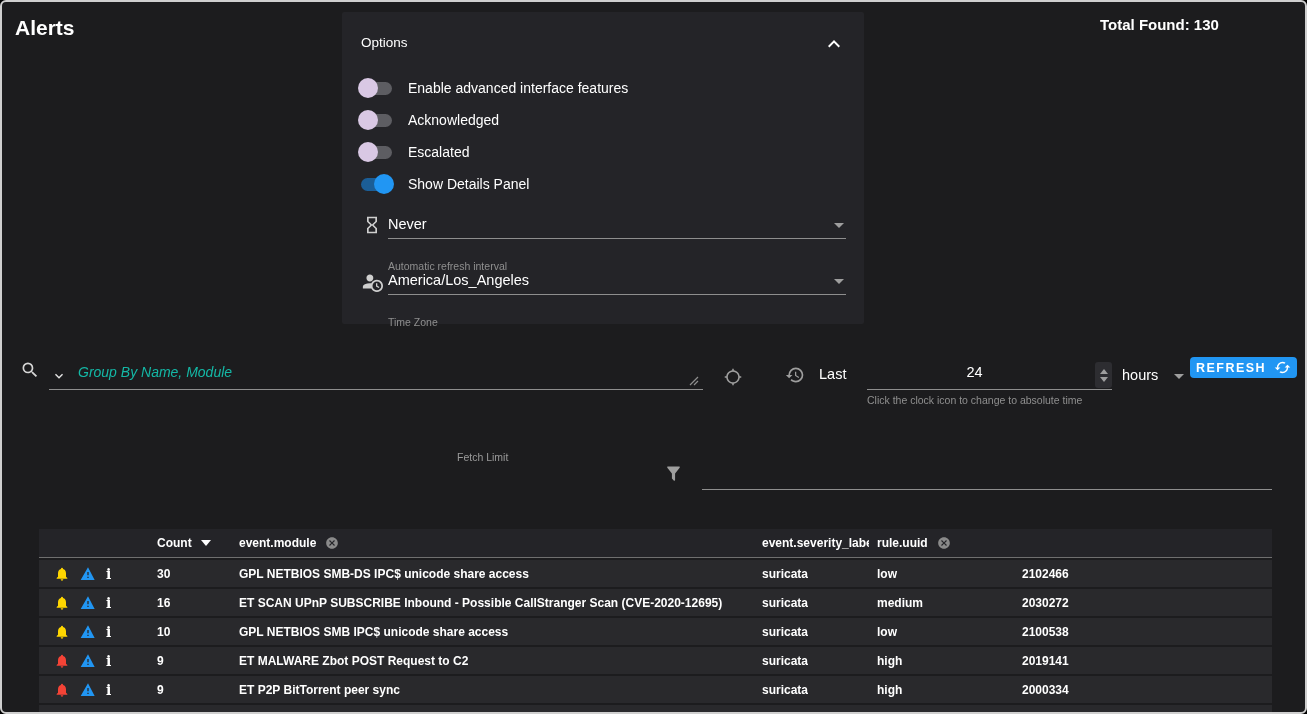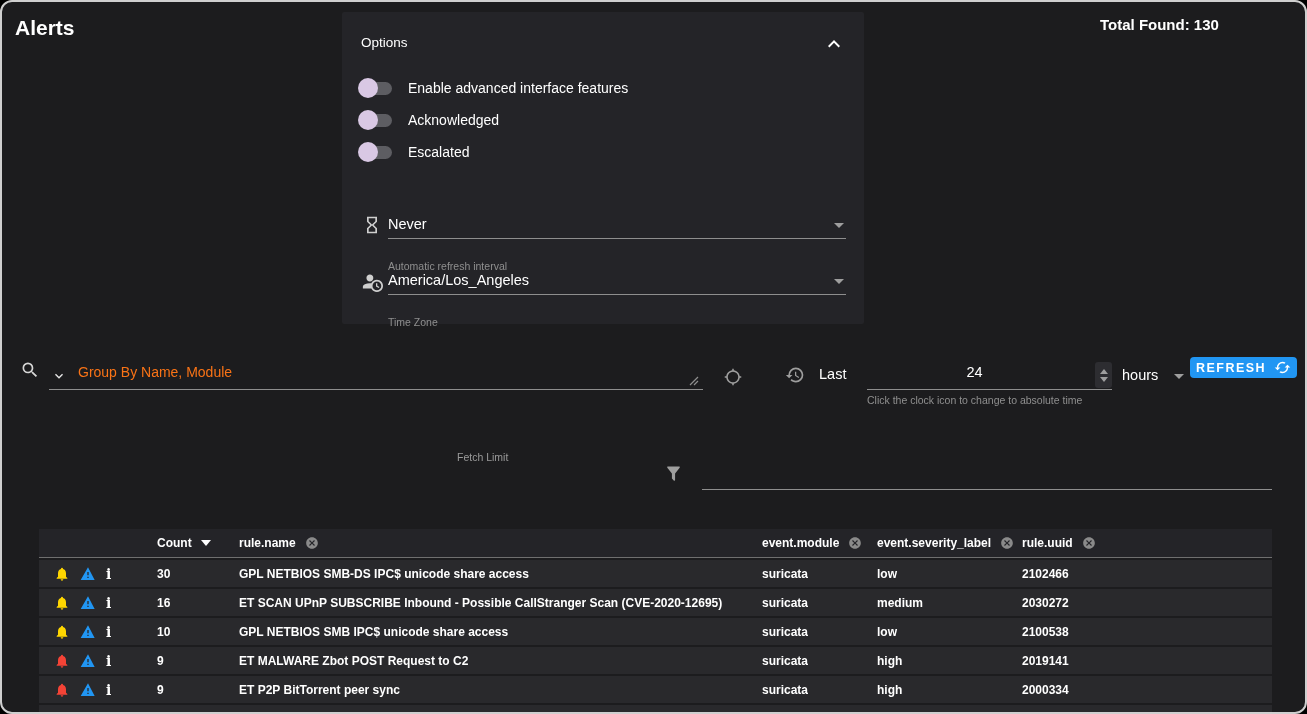--- a/index.html
+++ b/index.html
@@ -1,18 +1,18 @@
 <!DOCTYPE html>
 <html><head>
 <meta charset="utf-8">
 <style>
   * { margin:0; padding:0; box-sizing:border-box; }
   body { background:#000; font-family:"Liberation Sans","DejaVu Sans",sans-serif; }
   .screen { position:relative; width:1307px; height:714px; background:#1c1c1e;
-            border:2px solid #cfcfcf; border-radius:12px; overflow:hidden; color:#fff; }
+            border:2px solid #cfcfcf; border-radius:6px; overflow:hidden; color:#fff; }
 
   
   .page-title { position:absolute; left:13px; top:14px; font-size:21px; font-weight:bold; }
   .total-found { position:absolute; left:1098px; top:14px; font-size:15px; font-weight:bold; }
 
   
   .options-panel { position:absolute; left:340px; top:10px; width:522px; height:312px;
                    background:#242428; border-radius:2px; }
   .options-header { position:absolute; left:0; top:20px; width:100%; height:24px; }
   .options-title { position:absolute; left:19px; top:3px; font-size:13.5px; }
@@ -36,22 +36,22 @@
   .sf-hint { position:absolute; left:28px; top:32px; font-size:10.5px; color:#8f8f8f;margin-top:16px; }
   .caret { width:0; height:0; border-left:5px solid transparent; border-right:5px solid transparent;
            border-top:5px solid #9e9e9e; position:absolute; right:2px; top:11px; }
 
   
   .icon svg { display:block; }
   .search-icon { position:absolute; left:18px; top:358px; }
   .query-chevron { position:absolute; left:49px; top:366px; cursor:pointer; }
   .query-wrap { position:absolute; left:47px; top:359px; width:654px; height:29px; border-bottom:1px solid #8e8e8e; }
   .query-input { position:absolute; left:29px; top:3px; width:590px; height:22px; background:transparent;
-                 border:none; resize:none; color:#f97316; font-family:"Liberation Sans","DejaVu Sans",sans-serif;
-                 font-size:14px; outline:none; overflow:hidden; }
+                 border:none; resize:none; color:#14b8a6; font-family:"Liberation Sans","DejaVu Sans",sans-serif;
+                 font-size:14px; outline:none; overflow:hidden;font-style:italic; }
   .resize-handle { position:absolute; right:4px; bottom:3px; cursor:nwse-resize; }
   .crosshair-icon { position:absolute; left:722px; top:366px; cursor:pointer; }
   .history-icon { position:absolute; left:783px; top:363px; cursor:pointer; }
   .last-label { position:absolute; left:817px; top:364px; font-size:14.5px; }
   .duration-wrap { position:absolute; left:865px; top:359px; width:245px; height:29px; border-bottom:1px solid #8e8e8e; }
   .duration-input { position:absolute; left:0; top:3px; width:215px; background:transparent; border:none;
                     color:#fff; font-size:14.5px; outline:none; font-family:inherit;text-align:center; }
   .spinner { position:absolute; right:0; top:1px; width:17px; height:26px; background:#2d2d31;
              border-radius:3px; display:flex; flex-direction:column; align-items:center;
              justify-content:center; gap:3px; cursor:pointer; }
@@ -127,20 +127,27 @@
           </span>
         <span class="toggle-label">Acknowledged</span>
       </div>
       <div class="toggle-row" data-on="false">
         <span class="switch">
             <span class="track"></span>
             <span class="thumb"></span>
           </span>
         <span class="toggle-label">Escalated</span>
       </div>
+      <div class="toggle-row" data-on="true">
+        <span class="switch">
+            <span class="track"></span>
+            <span class="thumb"></span>
+          </span>
+        <span class="toggle-label">Show Details Panel</span>
+      </div>
     </div>
 
     <div class="select-field f1">
       <span class="sf-icon icon">
         <svg width="20" height="20" viewBox="0 0 24 24">
             <path fill="#cfcfcf" d="M6,2H18V8H18V8L14,12L18,16V16H18V22H6V16H6V16L10,12L6,8V8H6V2M16,16.5L12,12.5L8,16.5V20H16V16.5M12,11.5L16,7.5V4H8V7.5L12,11.5Z"></path>
           </svg>
       </span>
       <div class="sf-line">
         <span class="sf-value">Never</span>
@@ -224,28 +231,20 @@
   </div>
 
   <div class="alerts-table">
     <div class="t-grid t-header">
       <div class="t-cell"></div>
       <div class="t-cell count col-head">
         <span>Count</span>
         <span class="sort-caret"></span>
       </div>
       <div class="t-cell col-head">
-        <span>rule.name</span>
-        <span class="chip-x icon">
-            <svg width="14" height="14" viewBox="0 0 24 24">
-              <path fill="#8a8a8a" fill-rule="evenodd" d="M12,2C17.53,2 22,6.47 22,12C22,17.53 17.53,22 12,22C6.47,22 2,17.53 2,12C2,6.47 6.47,2 12,2M15.59,7L12,10.59L8.41,7L7,8.41L10.59,12L7,15.59L8.41,17L12,13.41L15.59,17L17,15.59L13.41,12L17,8.41L15.59,7Z"></path>
-            </svg>
-          </span>
-      </div>
-      <div class="t-cell col-head">
         <span>event.module</span>
         <span class="chip-x icon">
             <svg width="14" height="14" viewBox="0 0 24 24">
               <path fill="#8a8a8a" fill-rule="evenodd" d="M12,2C17.53,2 22,6.47 22,12C22,17.53 17.53,22 12,22C6.47,22 2,17.53 2,12C2,6.47 6.47,2 12,2M15.59,7L12,10.59L8.41,7L7,8.41L10.59,12L7,15.59L8.41,17L12,13.41L15.59,17L17,15.59L13.41,12L17,8.41L15.59,7Z"></path>
             </svg>
           </span>
       </div>
       <div class="t-cell col-head">
         <span>event.severity_label</span>
         <span class="chip-x icon">

